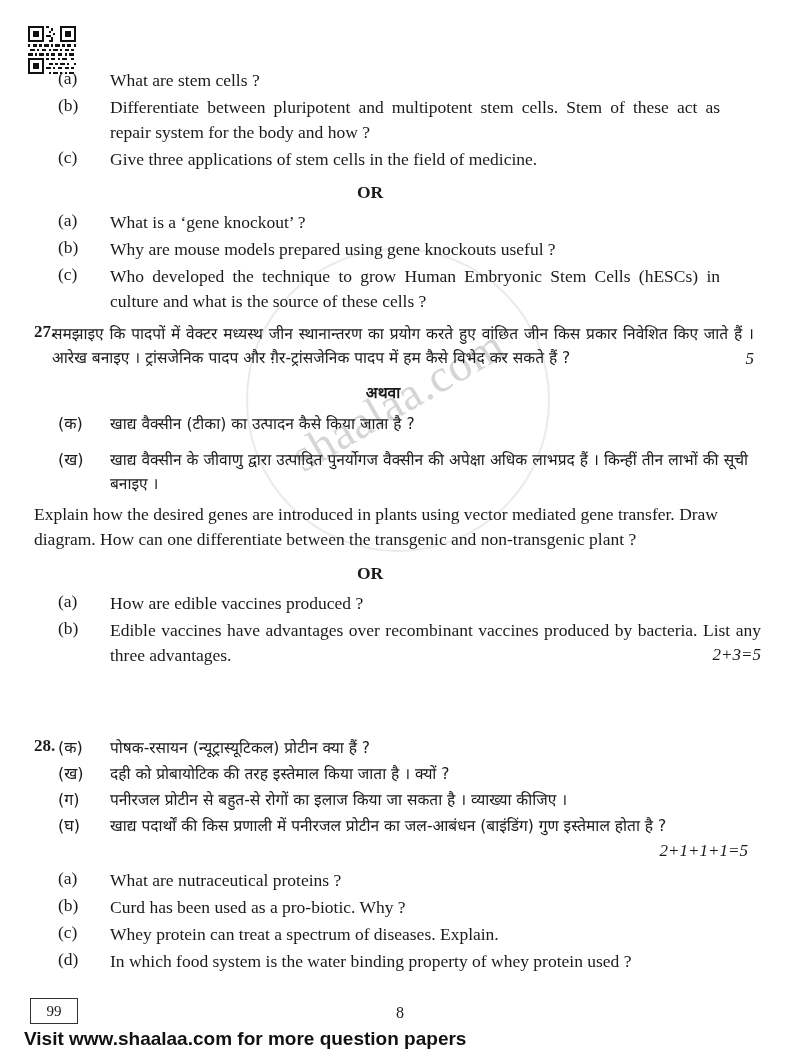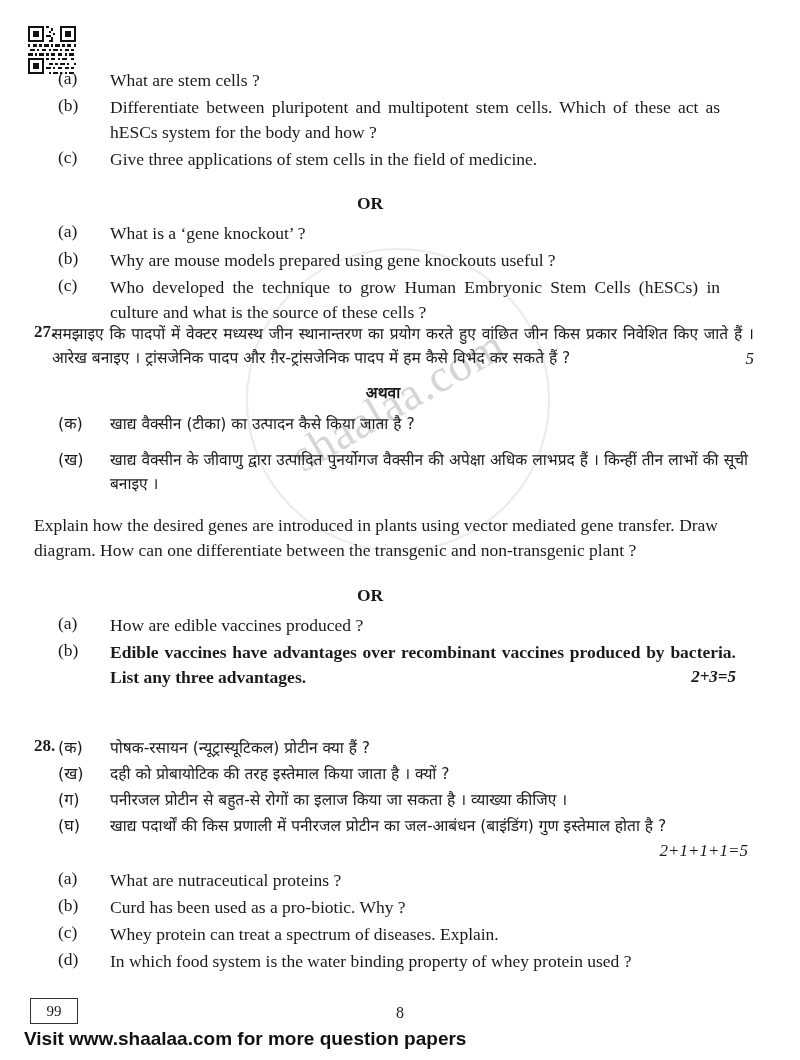--- a/index.html
+++ b/index.html
@@ -98,21 +98,21 @@
   }
   .txt-hi {
     font-family: "DejaVu Sans", sans-serif;
     font-size: 15.5px;
     line-height: 1.55;
   }
   .or {
     text-align: center;
     font-size: 17.5px;
     font-weight: bold;
-    margin: 22px 0 7px 0;
+    margin: 11px 0 7px 0;
     padding-right: 60px;
   }
   .or-hi {
     text-align: center;
     font-family: "DejaVu Sans", sans-serif;
     font-size: 15.5px;
     font-weight: bold;
     margin: 9px 0 9px 0;
     padding-right: 60px;
     padding-left: 26px;
@@ -254,21 +254,21 @@
 
     <div class="block" style="top: 68px;">
       <div class="row">
         <div class="qnum"></div>
         <div class="lbl">(a)</div>
         <div class="txt">What are stem cells ?</div>
       </div>
       <div class="row">
         <div class="qnum"></div>
         <div class="lbl">(b)</div>
-        <div class="txt">Differentiate between pluripotent and multipotent stem cells. Which of these act as hESCs system for the body and how ?</div>
+        <div class="txt">Differentiate between pluripotent and multipotent stem cells. Stem of these act as repair system for the body and how ?</div>
       </div>
       <div class="row">
         <div class="qnum"></div>
         <div class="lbl">(c)</div>
         <div class="txt">Give three applications of stem cells in the field of medicine.</div>
       </div>
       <div class="or">OR</div>
       <div class="row">
         <div class="qnum"></div>
         <div class="lbl">(a)</div>
@@ -302,33 +302,33 @@
         <div class="lbl lbl-hi">(क)</div>
         <div class="txt txt-hi">खाद्य वैक्सीन (टीका) का उत्पादन कैसे किया जाता है ?</div>
       </div>
       <div class="spacer"></div>
       <div class="row">
         <div class="qnum"></div>
         <div class="lbl lbl-hi">(ख)</div>
         <div class="txt txt-hi" style="padding-right:52px;">खाद्य वैक्सीन के जीवाणु द्वारा उत्पादित पुनर्योगज वैक्सीन की अपेक्षा अधिक लाभप्रद हैं । किन्हीं तीन लाभों की सूची बनाइए ।</div>
       </div>
 
-      <div class="para" style="margin-top:17px;">Explain how the desired genes are introduced in plants using vector mediated gene transfer. Draw diagram. How can one differentiate between the transgenic and non-transgenic plant ?</div>
+      <div class="para" style="margin-top:6px;">Explain how the desired genes are introduced in plants using vector mediated gene transfer. Draw diagram. How can one differentiate between the transgenic and non-transgenic plant ?</div>
 
       <div class="or">OR</div>
 
       <div class="row">
         <div class="qnum"></div>
         <div class="lbl">(a)</div>
         <div class="txt">How are edible vaccines produced ?</div>
       </div>
       <div class="row">
         <div class="qnum"></div>
         <div class="lbl">(b)</div>
-        <div class="txt" style="padding-right:64px;font-weight:bold;">
+        <div class="txt" style="padding-right:39px;">
           <span>Edible vaccines have advantages over recombinant vaccines produced by bacteria. List any three advantages.</span>
           <span class="marks-inline">2+3=5</span>
         </div>
       </div>
     </div>
 
     <div class="block" style="top: 736px;">
       <div class="row">
         <div class="qnum">28.</div>
         <div class="lbl lbl-hi">(क)</div>

